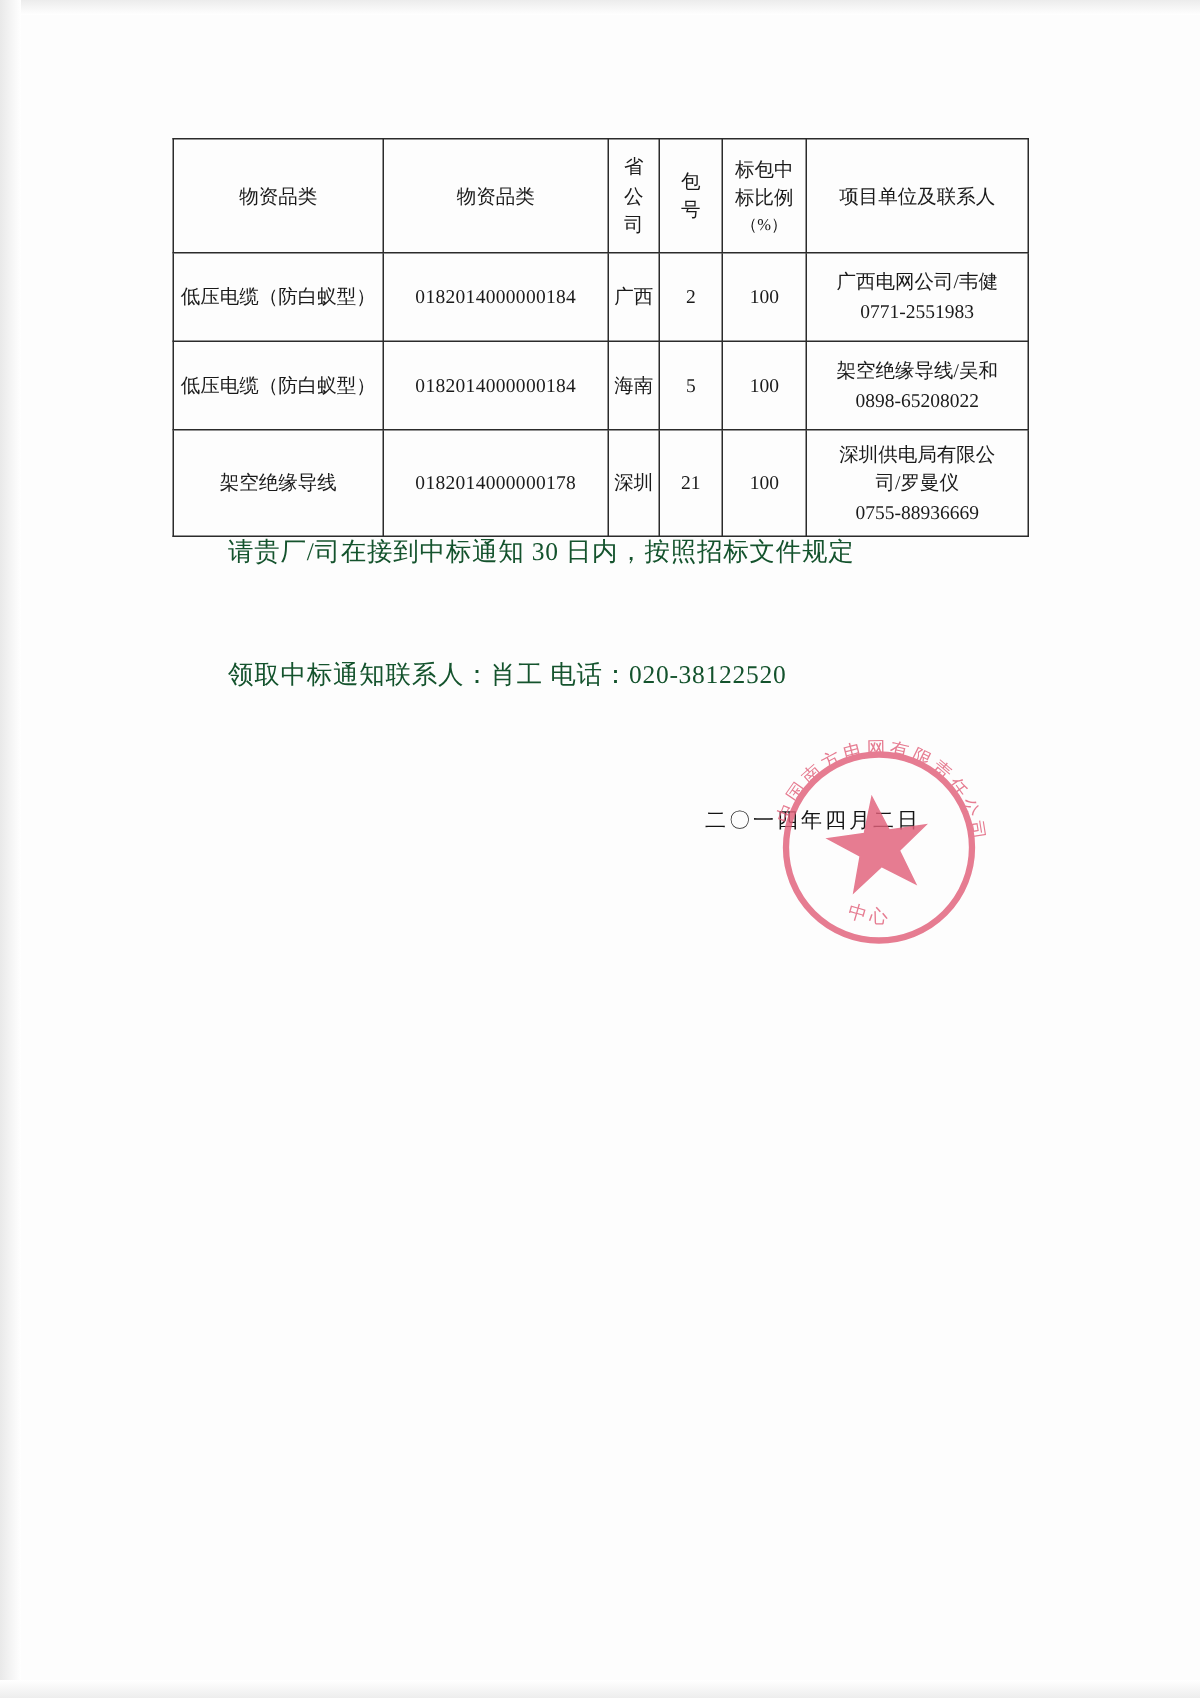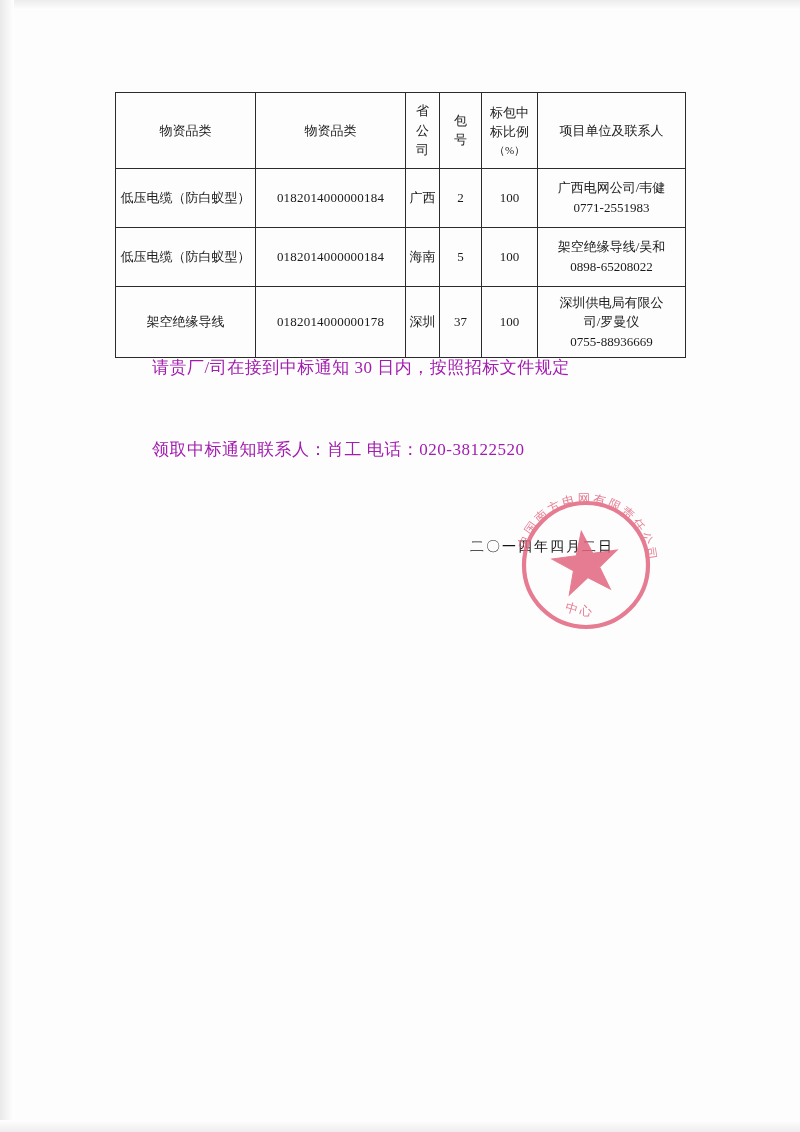--- a/index.html
+++ b/index.html
@@ -88,21 +88,21 @@
   .row-h1 td { height: 46px; }
   .row-h2 td { height: 46px; }
   .row-h3 td { height: 58px; }
 
   
   .para {
     position: absolute;
     font-size: 17px;
     line-height: 40px;
     letter-spacing: 0.5px;
-    color: #a21caf;
+    color: #14532d;
     width: 580px;
     left: 112px;
   }
   .para.p1 { top: 348px; }
   .para.p2 { top: 430px; }
   .indent { display: inline-block; width: 40px; }
 
   .date-line {
     position: absolute;
     left: 470px;
@@ -202,21 +202,21 @@
           <td>100</td>
           <td class="unit-cell">
             <div>架空绝缘导线/吴和</div>
             <div>0898-65208022</div>
           </td>
         </tr>
         <tr class="row-h3">
           <td class="cat-cell">架空绝缘导线</td>
           <td class="code-cell">0182014000000178</td>
           <td class="prov-cell">深圳</td>
-          <td>37</td>
+          <td>21</td>
           <td>100</td>
           <td class="unit-cell">
             <div>深圳供电局有限公</div>
             <div>司/罗曼仪</div>
             <div>0755-88936669</div>
           </td>
         </tr>
       </tbody>
     </table>
   </div>

